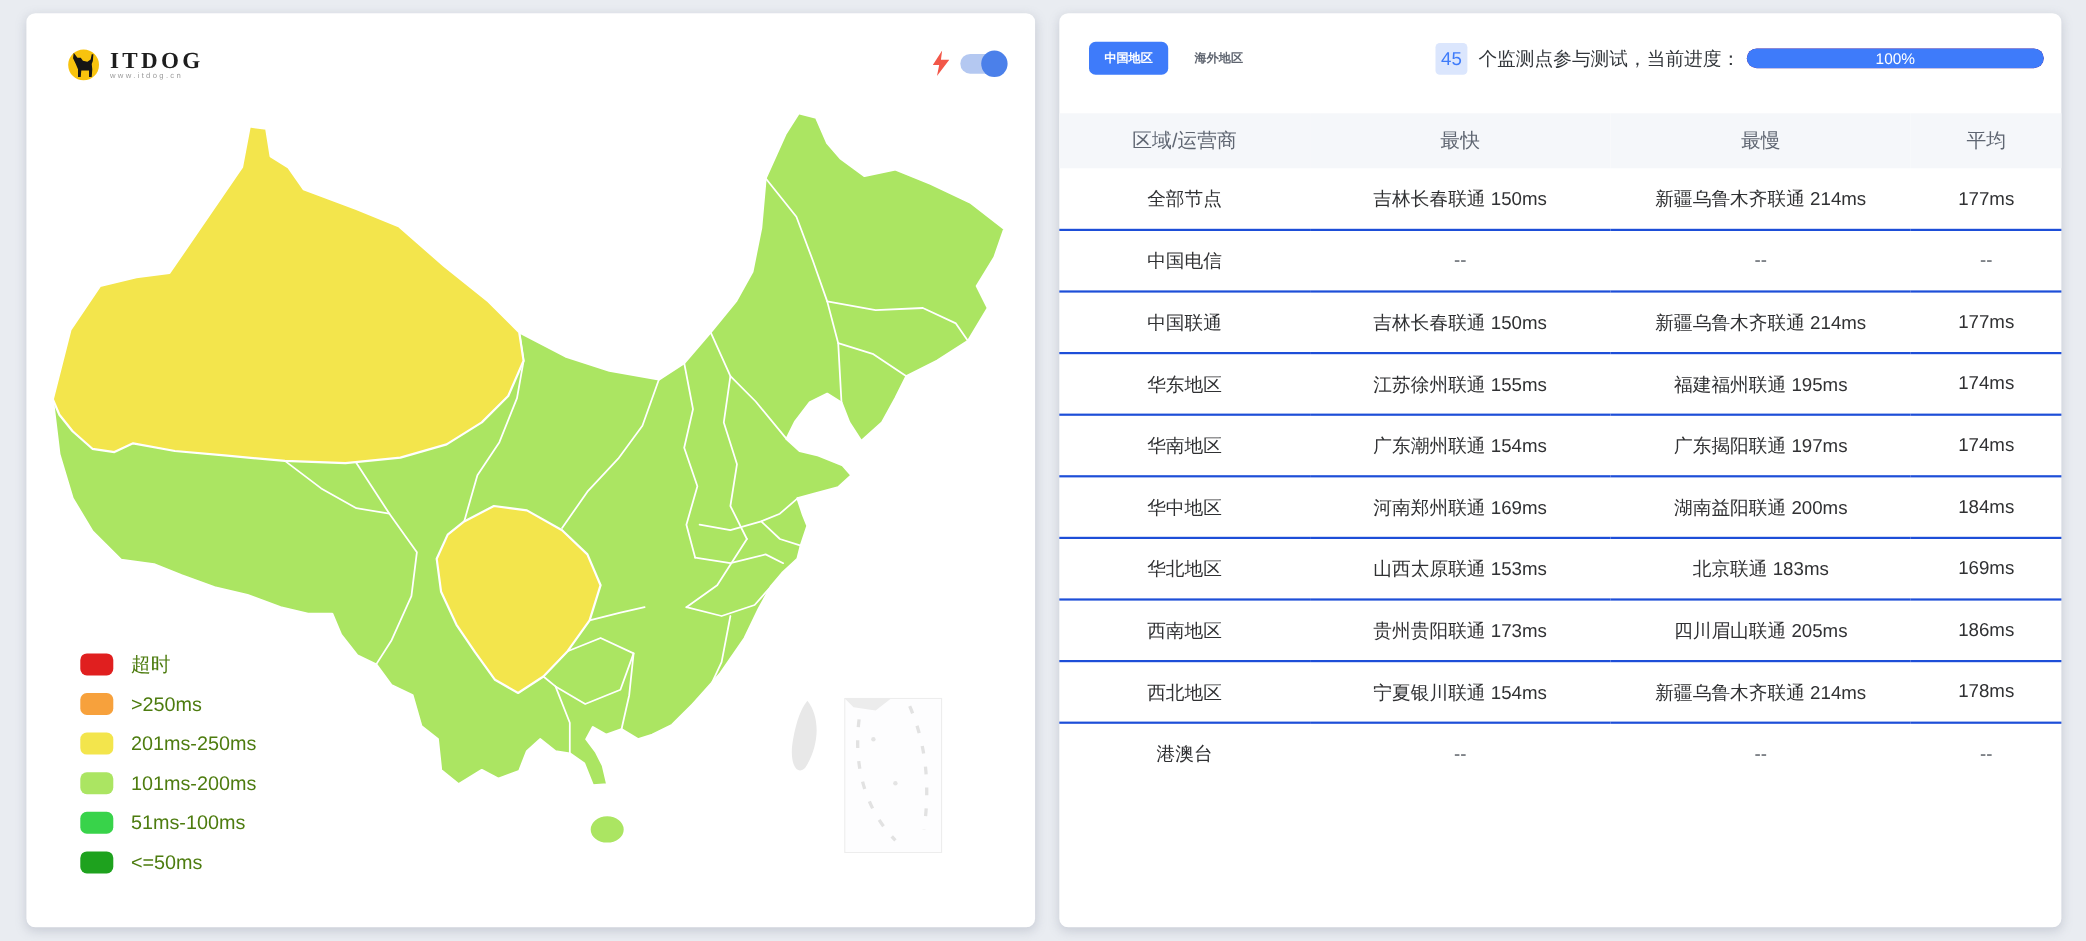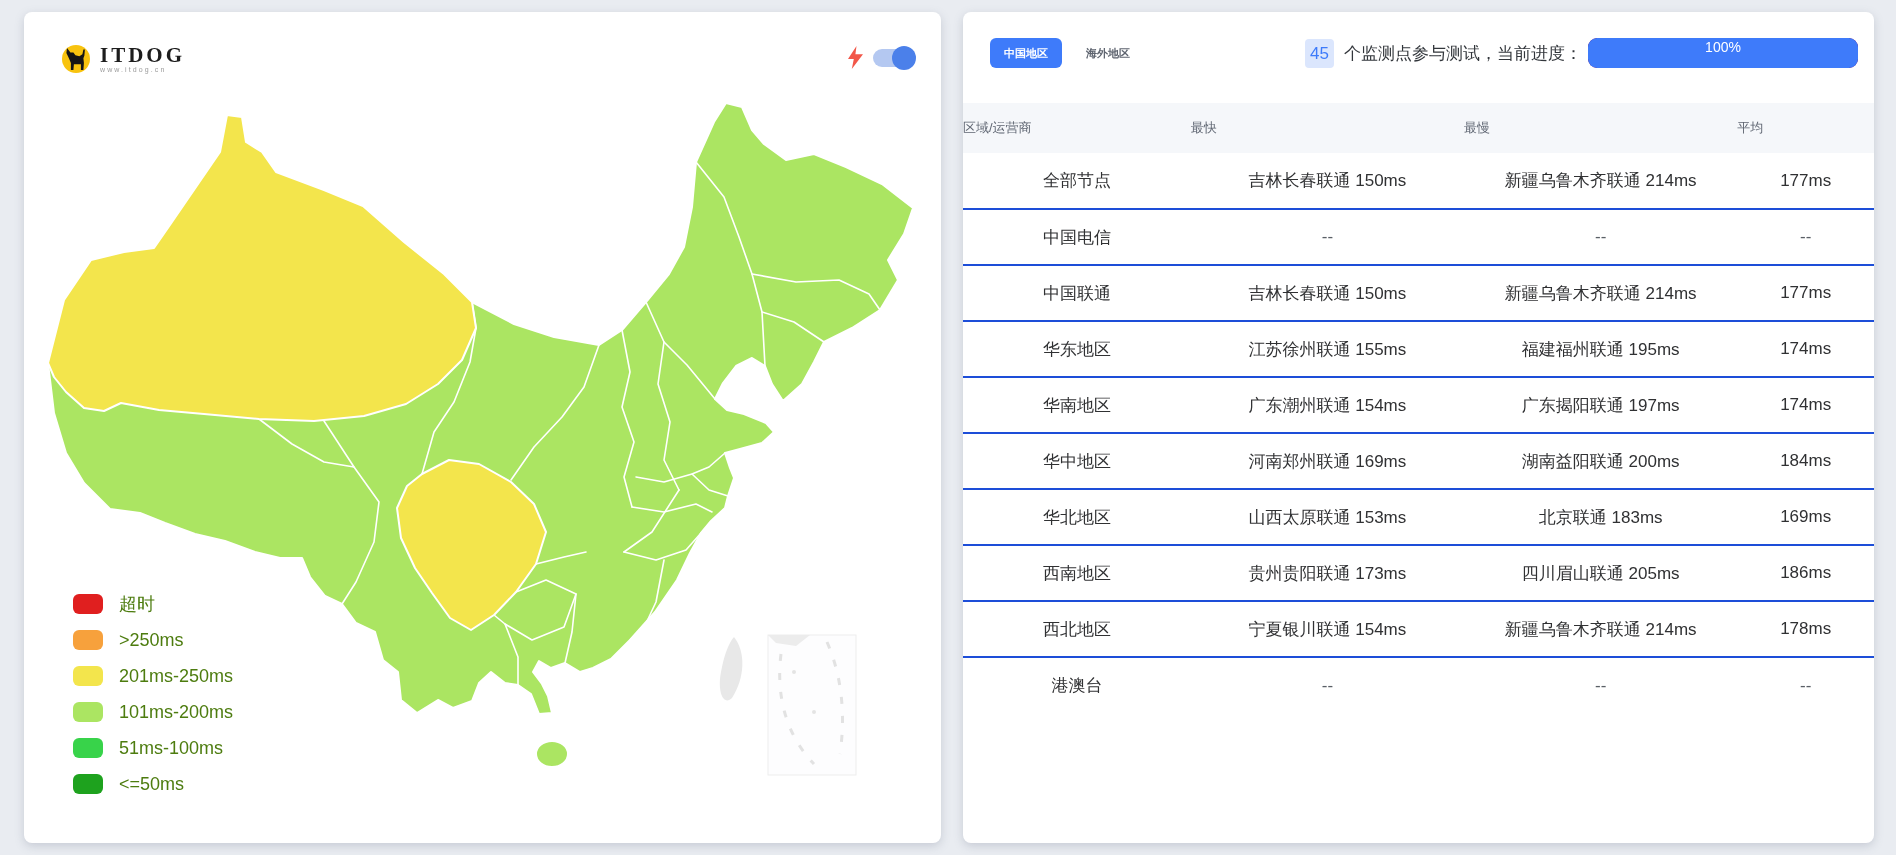--- a/index.html
+++ b/index.html
@@ -37,28 +37,28 @@
 
   
   .panel-head { display:flex; align-items:center; padding:26px 16px 0 27px; }
   .tab { height:30px; line-height:30px; font-size:11px; border-radius:6px; cursor:pointer;font-weight:bold; }
   .tab.active { background:#3e7bfa; color:#fff; padding:0 14px; }
   .tab.plain  { color:#5f6570; margin-left:18px; padding:0 6px; }
   .spacer { margin-left:auto; }
   .count-badge { min-width:29px; height:29px; line-height:29px; text-align:center;
                  border-radius:4px; font-size:17px; padding:0 4px; }
   .monitor-text { font-size:17px; color:#32363b; margin:0 6px 0 10px; white-space:nowrap; }
-  .progress { position:relative; width:270px; height:30px; border-radius:9px; background:#4c1d95; overflow:hidden; flex:none; }
+  .progress { position:relative; width:270px; height:18px; border-radius:9px; background:#4c1d95; overflow:hidden; flex:none; }
   .progress-fill { position:absolute; left:0; top:0; bottom:0; border-radius:9px; }
   .progress-label { position:absolute; inset:0; text-align:center; line-height:18px;
                     font-size:14px; color:#fff; }
 
   table.results { width:100%; border-collapse:collapse; table-layout:fixed; margin-top:35px; }
   table.results th { height:50px; background:#f5f7fa; color:#5f6672; font-weight:500;
-                     font-size:13px; text-align:left; }
+                     font-size:18px; text-align:center; }
   table.results td { height:56px; font-size:17px; text-align:center; color:#303133; }
   table.results tbody tr { border-top:2px solid #1d4ed8; }
   table.results tbody tr:first-child { border-top:none; }
   table.results td.muted { color:#5a5f66; }
 </style>
 </head>
 <body>
 
 <div class="card map-card">
 

